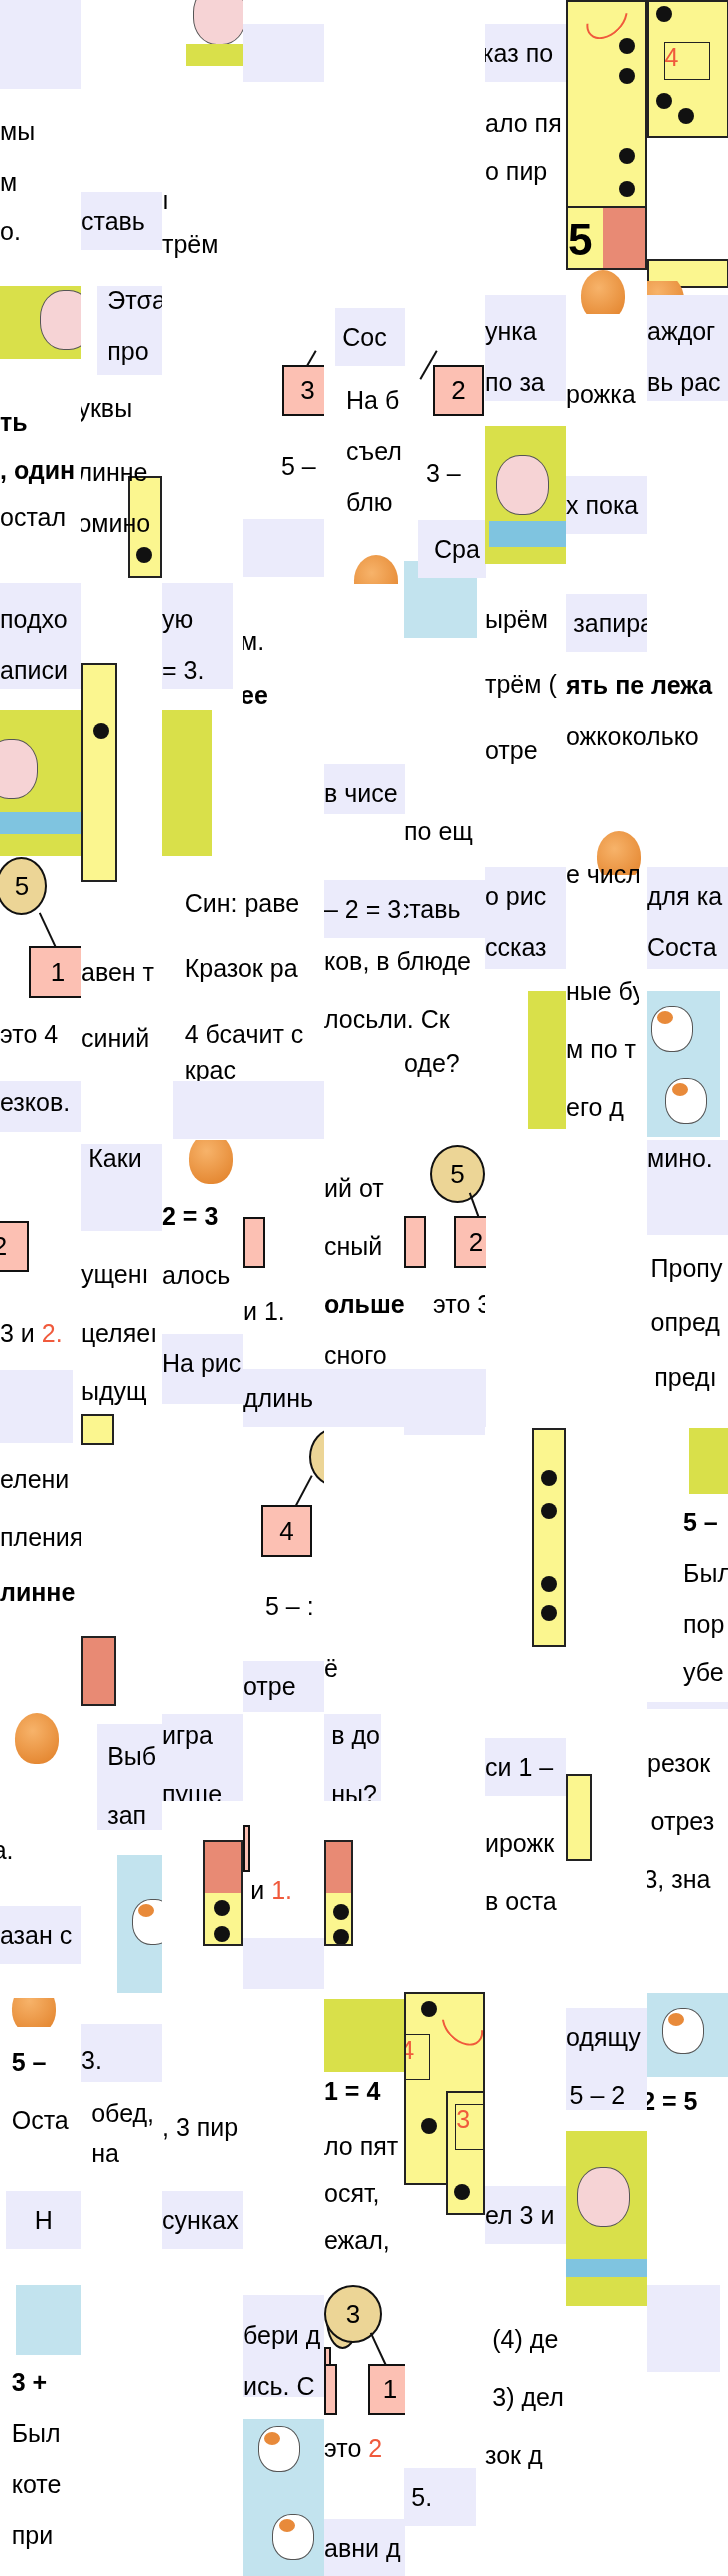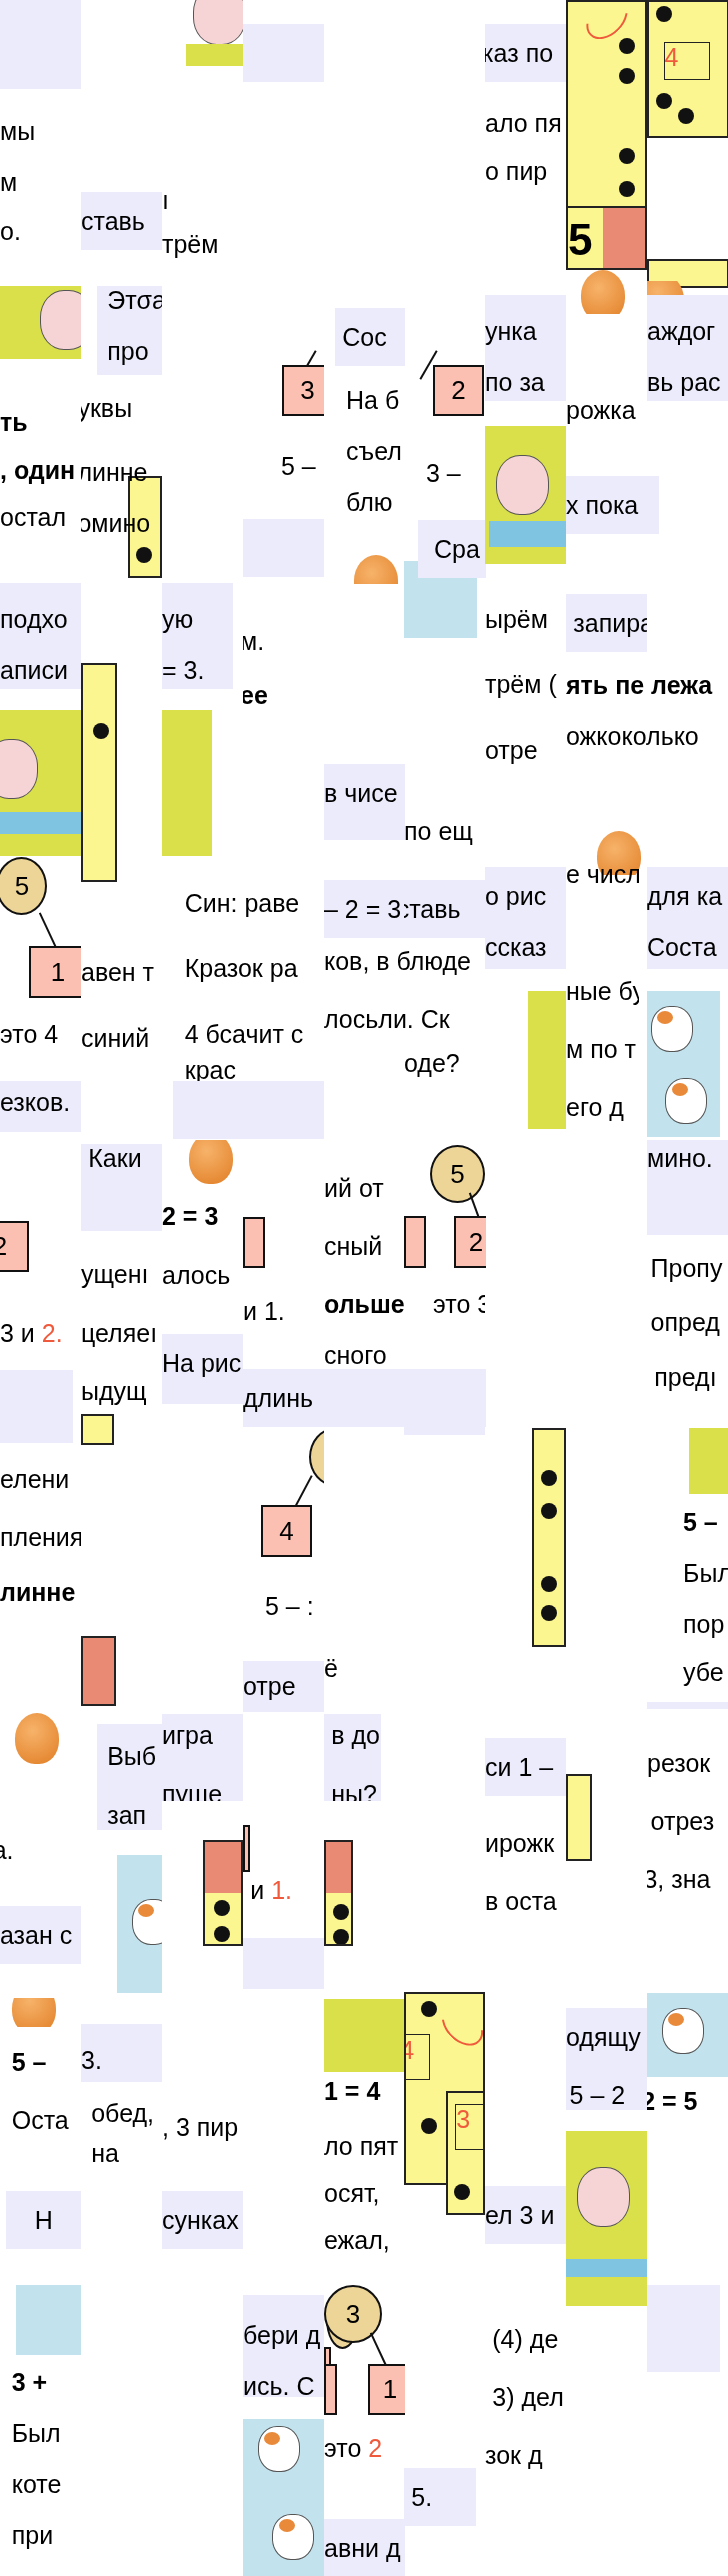--- a/index.html
+++ b/index.html
@@ -255,21 +255,21 @@
 </div>
 <div class="tile" style="left:324px;top:386px;width:81px;height:168px">
   <span class="txt" style="left:22px;top:0">На б</span>
   <span class="txt" style="left:22px;top:51px">съел</span>
   <span class="txt" style="left:22px;top:102px">блю</span>
 </div>
 <div class="tile" style="left:347px;top:555px;width:58px;height:29px">
     <div class="pie" style="left:7.3px;top:0"></div>
   </div>
 <div class="tile img-blue" style="left:404px;top:561px;width:73px;height:77px"></div>
-<div class="tile lav" style="left:324px;top:764px;width:81px;height:76px">
+<div class="tile lav" style="left:324px;top:764px;width:81px;height:50px">
   <span class="txt" style="left:0;top:14.6px">в чисе</span>
 </div>
 <div class="tile lav" style="left:404px;top:880px;width:81px;height:58px">
   <span class="txt" style="left:-7.3px;top:14.6px">ставь</span>
 </div>
 <div class="tile" style="left:324px;top:947px;width:162px;height:117px">
   <span class="txt" style="left:0;top:0">ков, в блюде</span>
   <span class="txt" style="left:0;top:58px">лосьли. Ск</span>
 </div>
 <div class="tile" style="left:404px;top:1042px;width:81px;height:51px">
@@ -408,24 +408,24 @@
   <div class="dot" style="left:51px;top:146px"></div>
     <div class="dot" style="left:51px;top:179px"></div>
   <div style="position:absolute;left:0;top:204px;width:81px;height:66px;background:#fbf68f;border-top:2.2px solid #222">
     <span class="b" style="position:absolute;left:0;top:7.3px;font-size:44px">5</span>
     <div class="salmon" style="position:absolute;left:35px;top:0;width:46px;height:66px"></div>
   </div>
 </div>
 <div class="tile" style="left:566px;top:270px;width:81px;height:44px">
     <div class="pie" style="left:14.6px;top:0"></div>
   </div>
-<div class="tile" style="left:566px;top:389px;width:81px;height:51px">
+<div class="tile" style="left:566px;top:373px;width:81px;height:51px">
   <span class="txt" style="left:0;top:7.3px">рожка</span>
 </div>
-<div class="tile lav" style="left:566px;top:476px;width:93px;height:58px">
+<div class="tile lav" style="left:566px;top:476px;width:81px;height:58px">
   <span class="txt" style="left:0;top:14.6px">х пока</span>
 </div>
 <div class="tile lav" style="left:566px;top:594px;width:81px;height:58px">
   <span class="txt" style="left:7.3px;top:14.6px">запирасск</span>
 </div>
 <div class="tile" style="left:566px;top:656px;width:162px;height:102px">
   <span class="txt" style="left:0;top:14.6px"><span class="b">ять пе лежа</span></span>
   <span class="txt" style="left:0;top:66px">ожкоколько</span>
 </div>
 <div class="tile" style="left:590px;top:831px;width:57px;height:44px">

